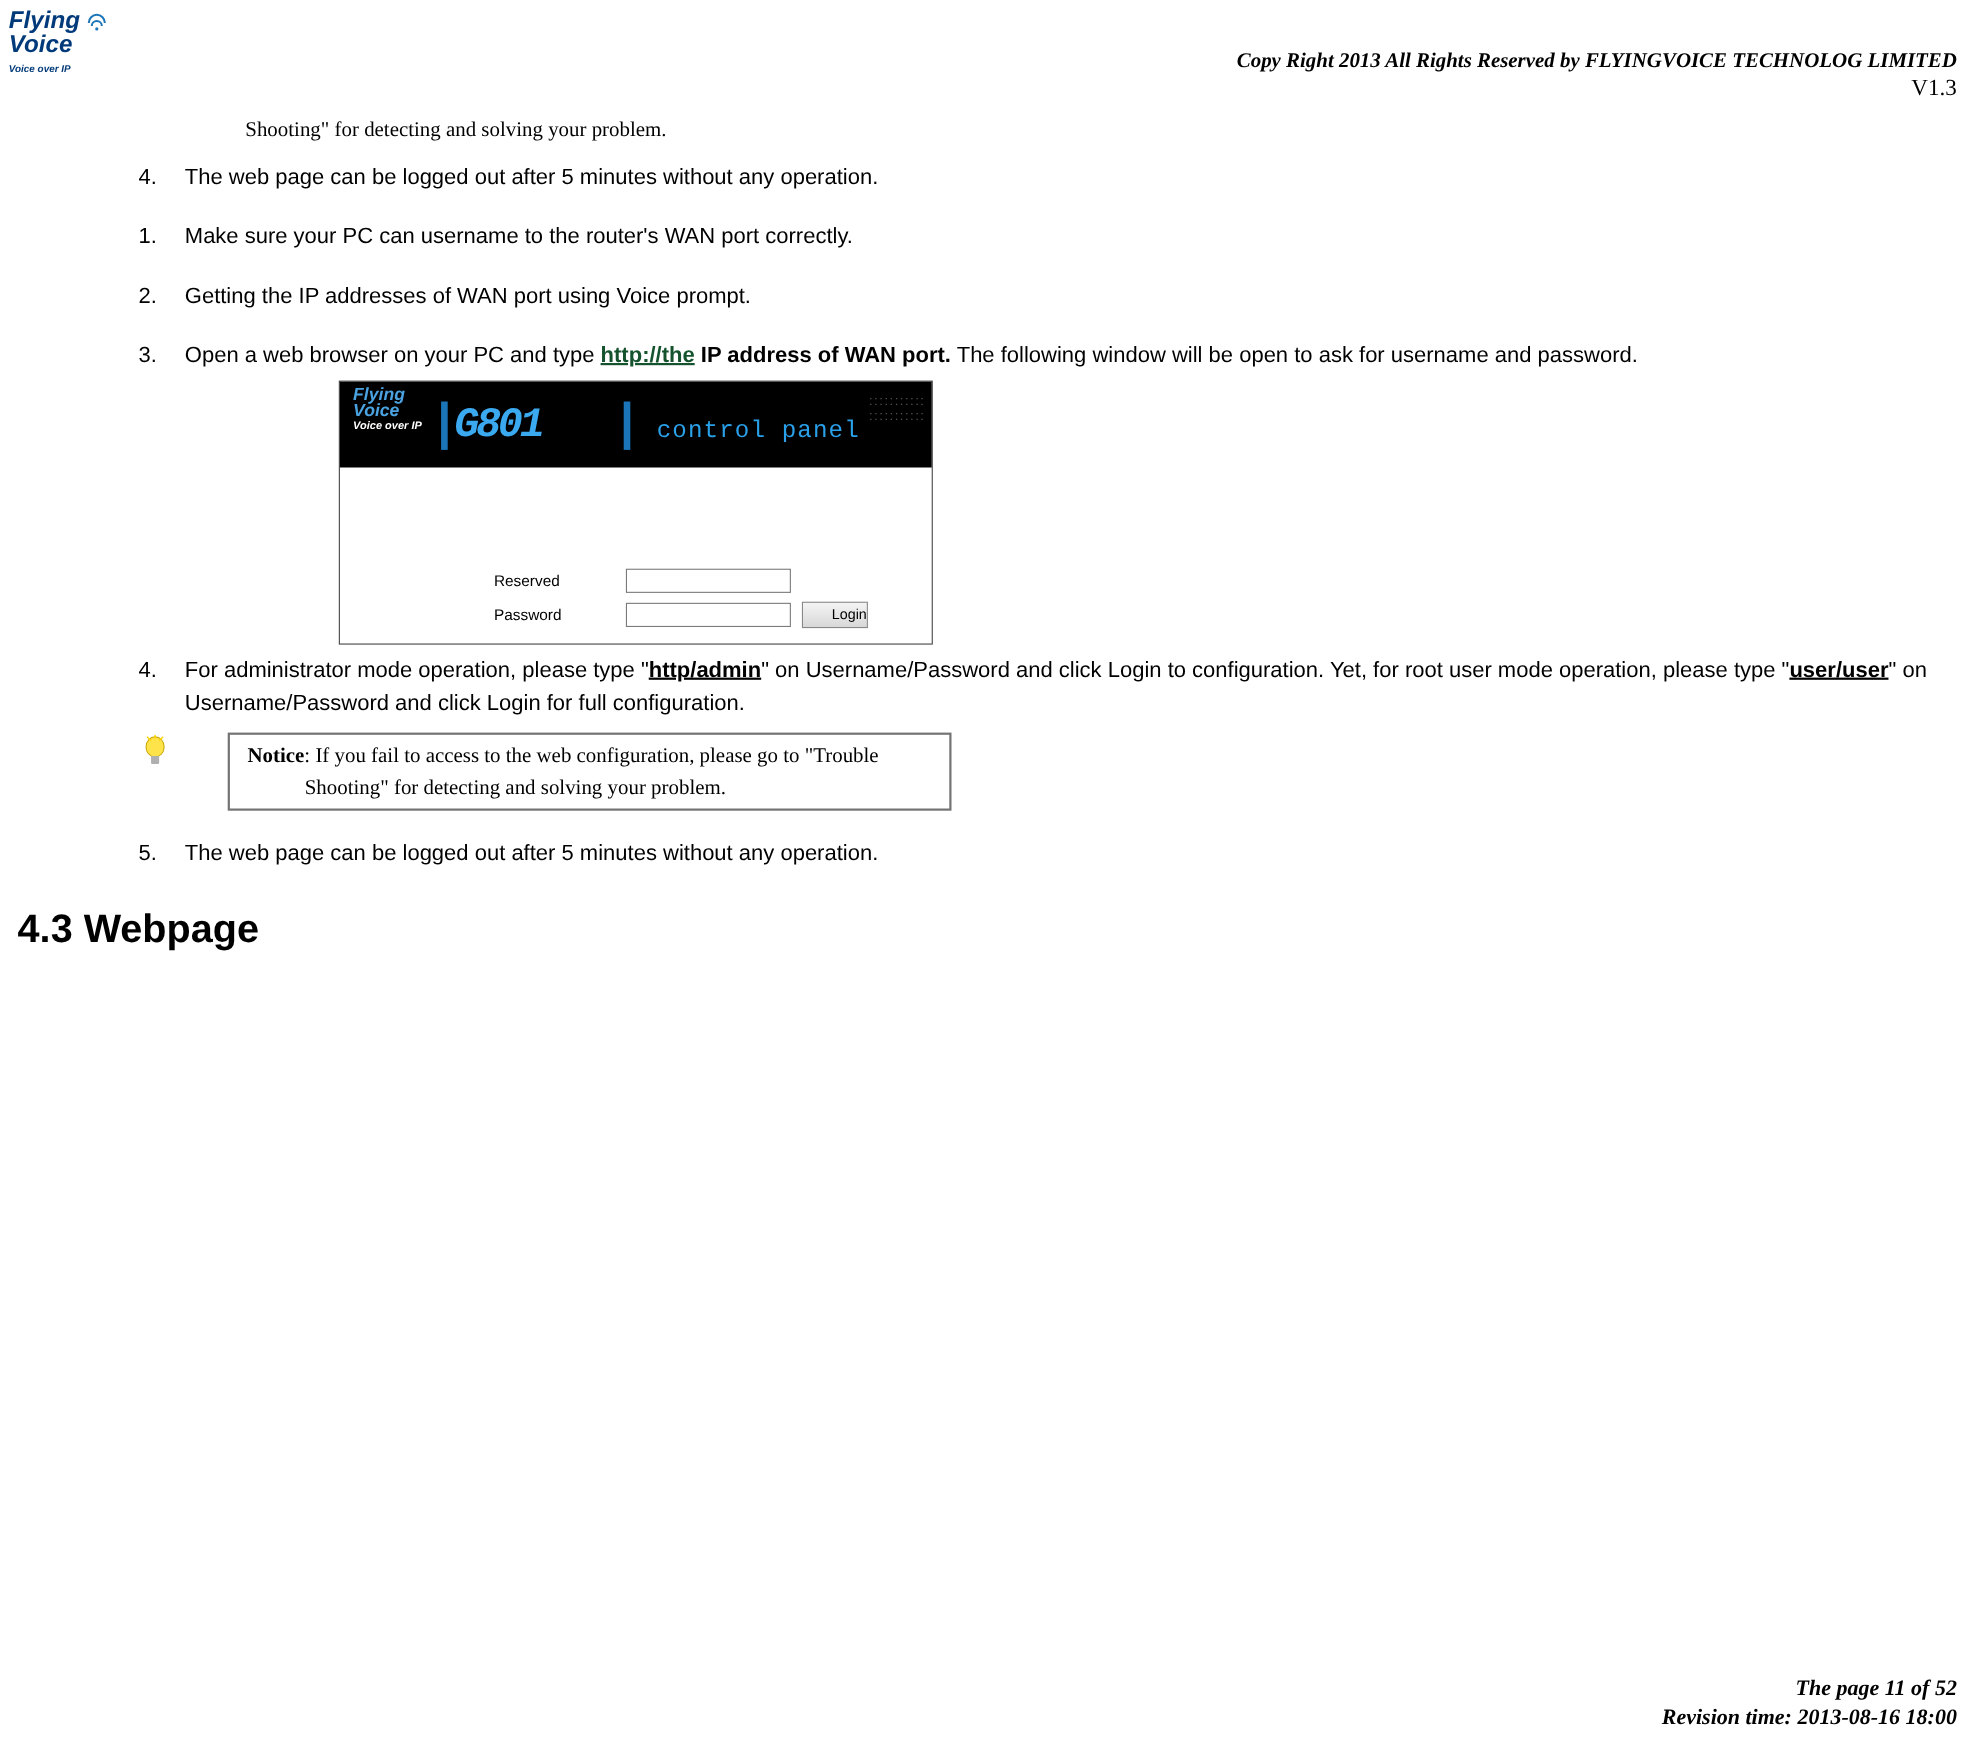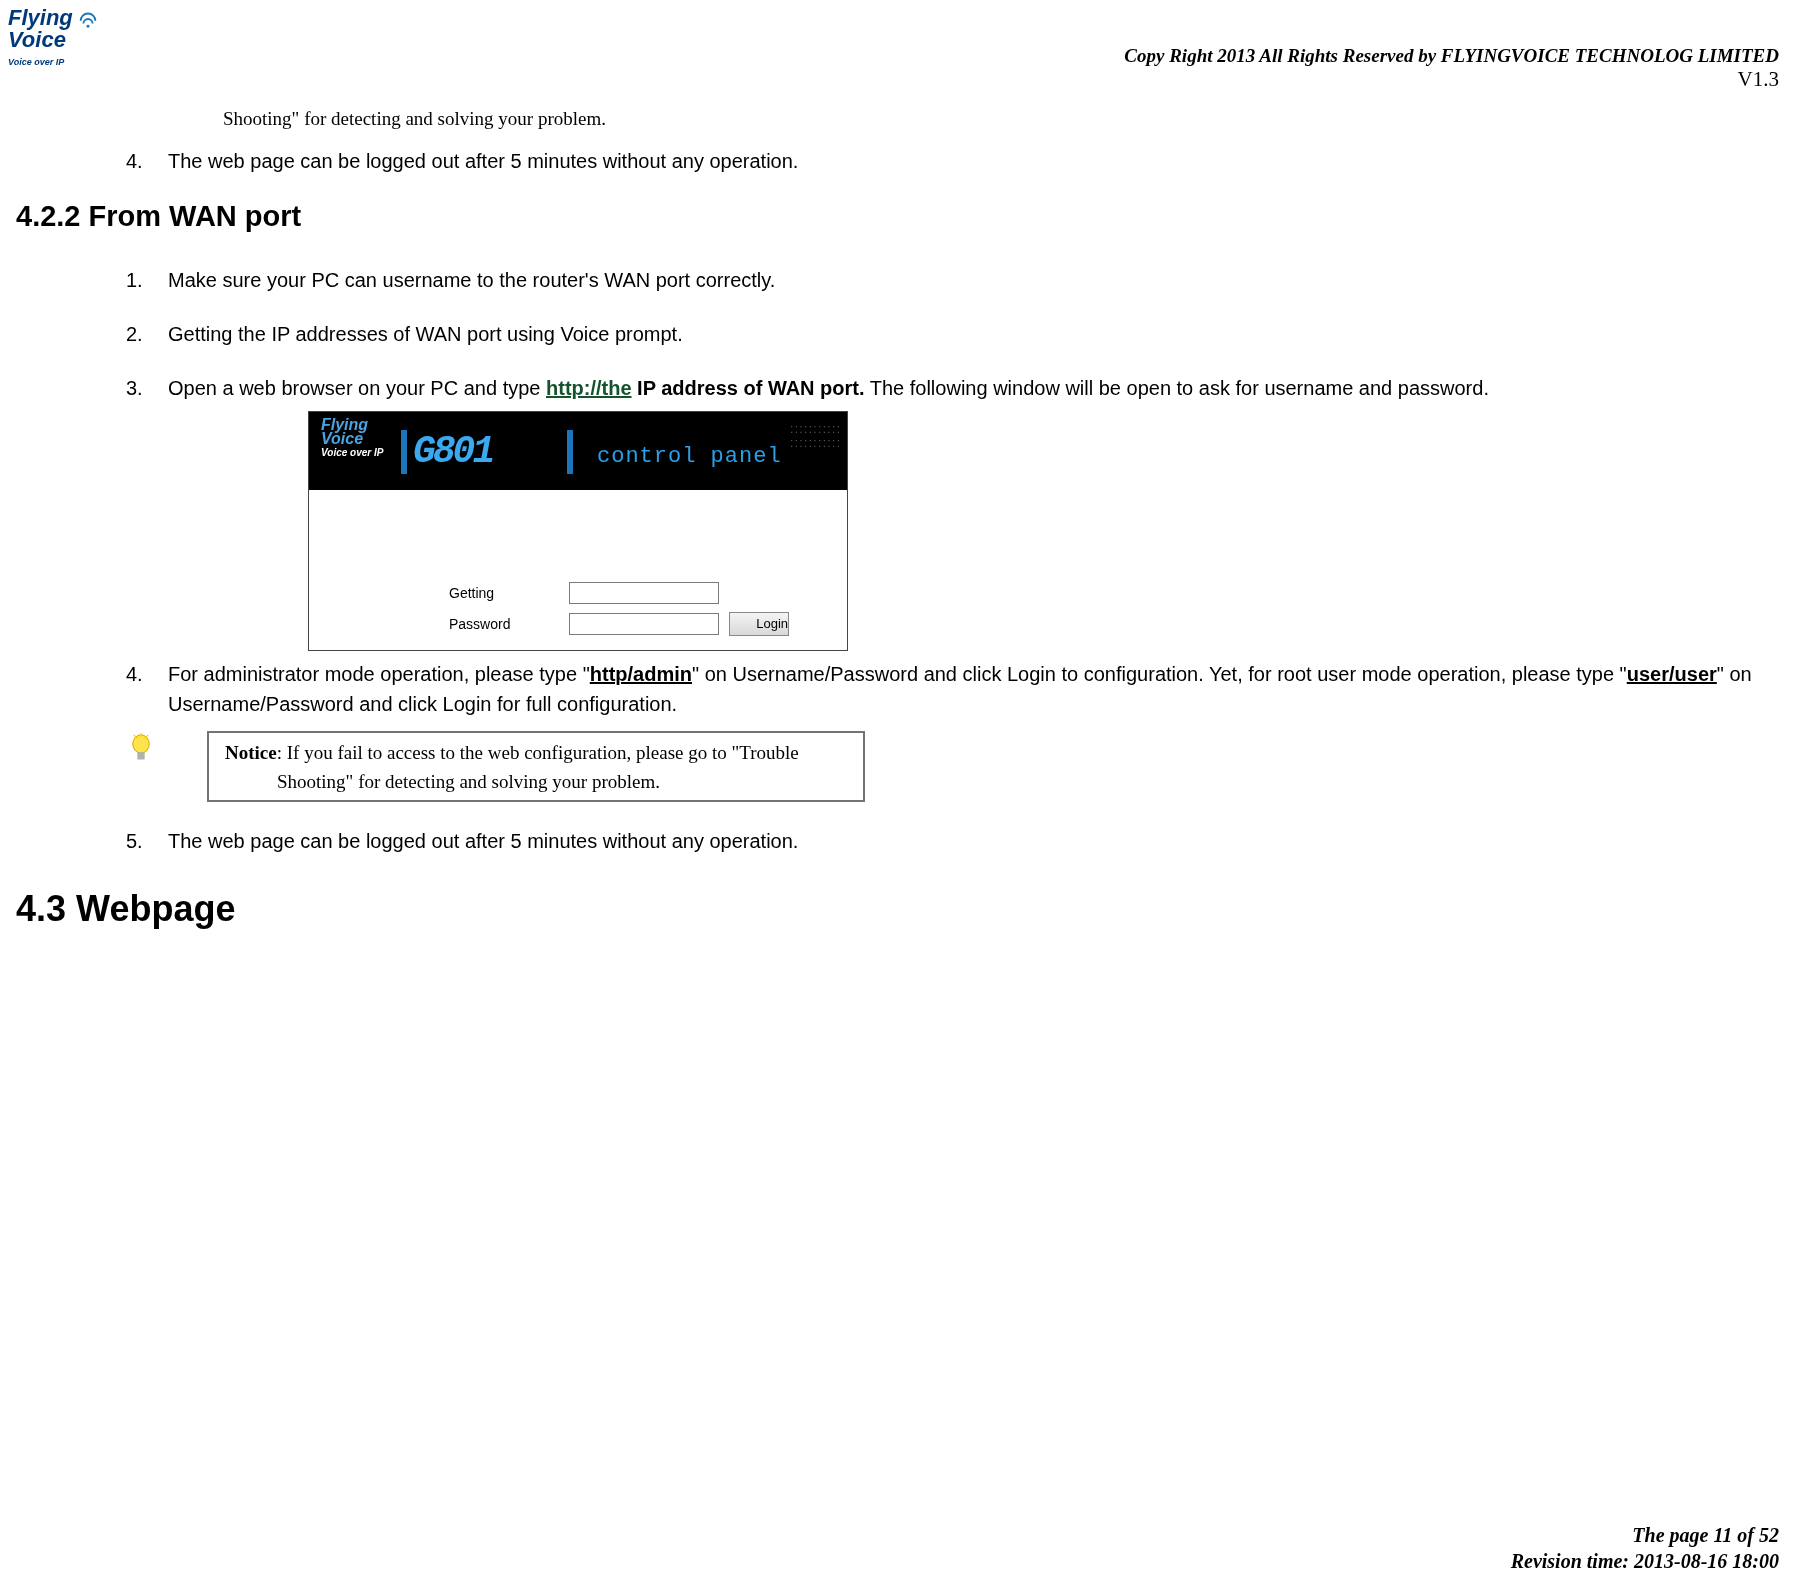--- a/index.html
+++ b/index.html
@@ -240,21 +240,20 @@
 <div class="content">
   <div class="fragment">Shooting" for detecting and solving your problem.</div>
 
   <div class="list">
     <div class="list-item">
       <div class="list-num">4.</div>
       <div class="list-text">The web page can be logged out after 5 minutes without any operation.</div>
     </div>
   </div>
 
-  <h3 class="h3">4.2.2 From WAN port</h3>
 
   <div class="list">
     <div class="list-item">
       <div class="list-num">1.</div>
       <div class="list-text">Make sure your PC can username to the router's WAN port correctly.</div>
     </div>
     <div class="list-item">
       <div class="list-num">2.</div>
       <div class="list-text">Getting the IP addresses of WAN port using Voice prompt.</div>
     </div>
@@ -272,21 +271,21 @@
         <div class="fv1">Flying</div>
           <div class="fv1">Voice</div>
           <div class="fv2">Voice over IP</div>
       </div>
       <div class="panel-model">G801</div>
       <div class="panel-title">control panel</div>
       <div class="panel-dots">: : : : : : : : : : :<br>: : : : : : : : : : :</div>
     </div>
     <div class="panel-form">
       <div class="panel-row">
-        <span class="panel-label">Getting</span>
+        <span class="panel-label">Reserved</span>
         <span class="panel-input"></span>
       </div>
       <div class="panel-row">
         <span class="panel-label">Password</span>
         <span class="panel-input"></span>
         <span class="panel-btn">Login</span>
       </div>
     </div>
   </div>
 

